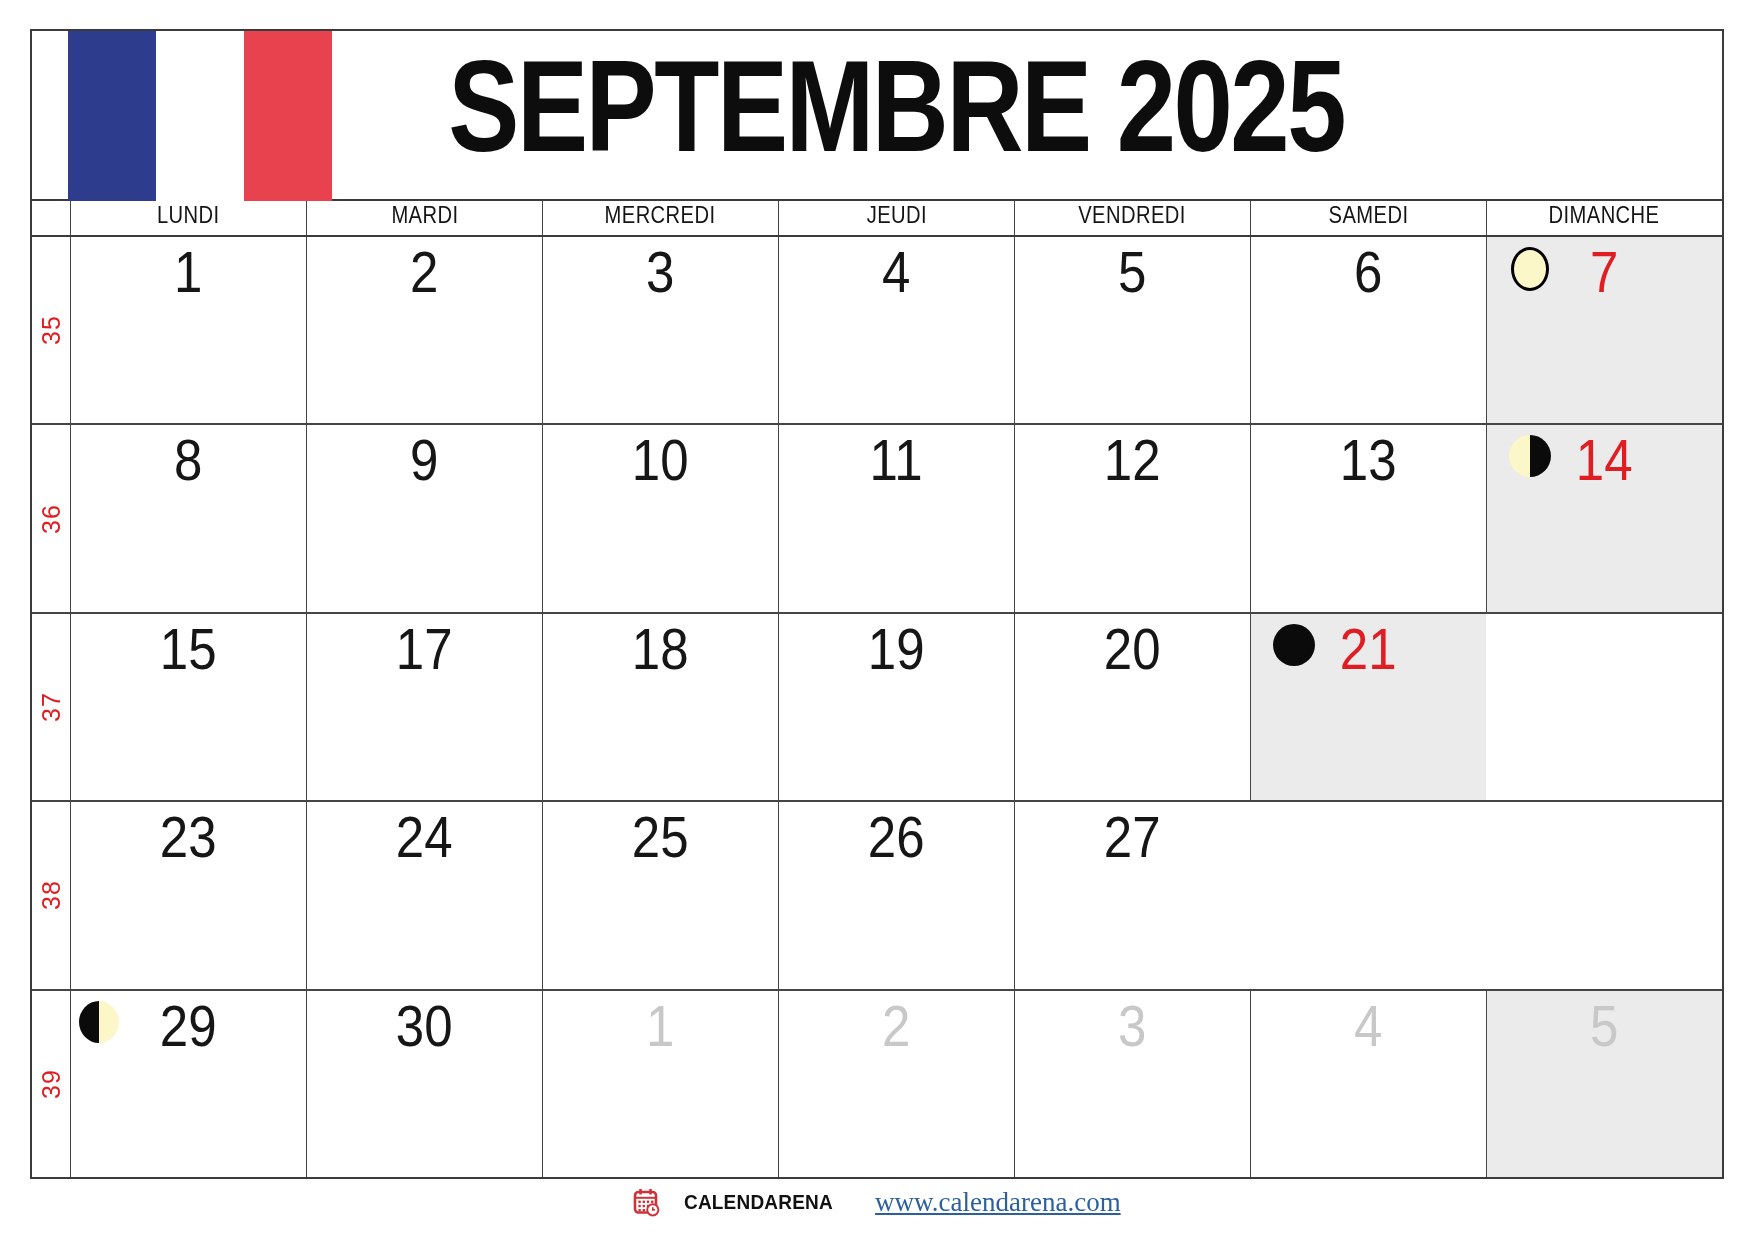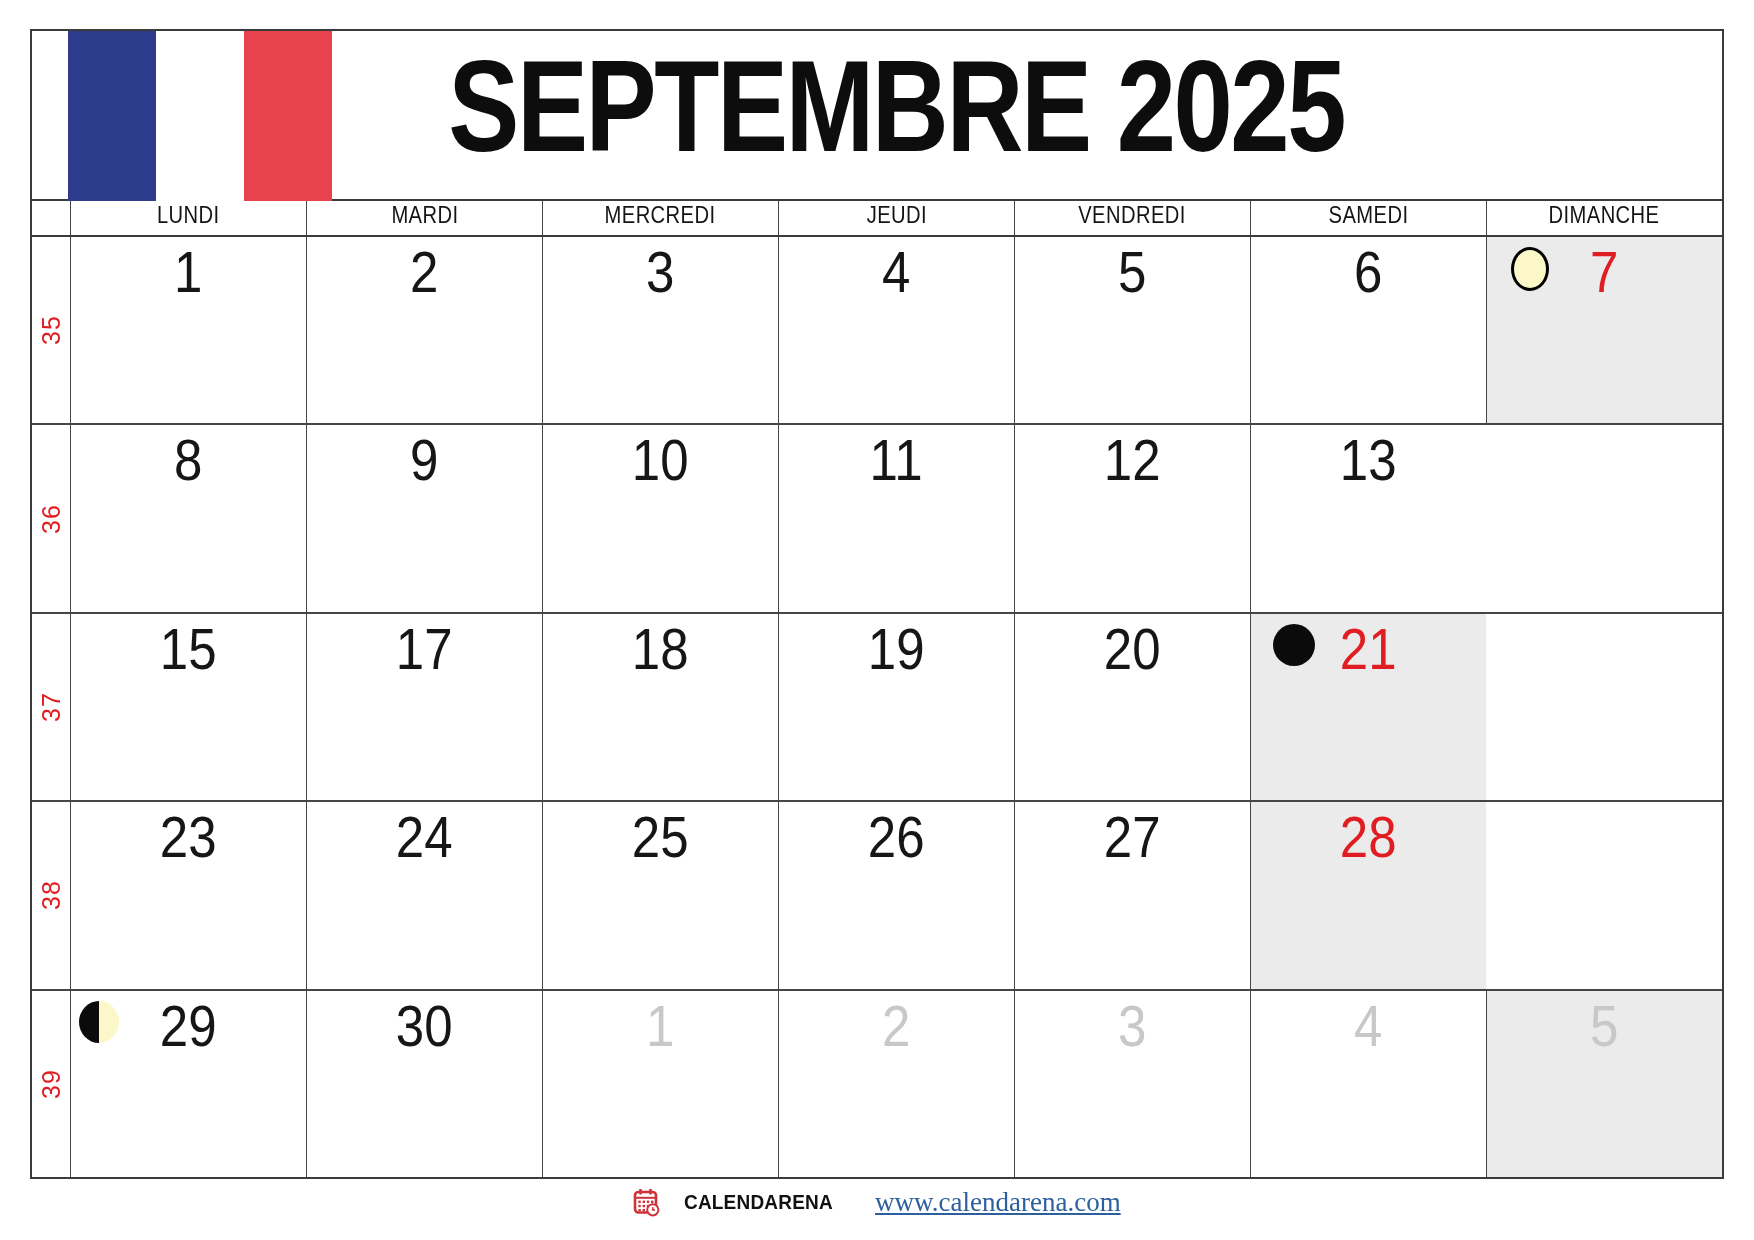--- a/index.html
+++ b/index.html
@@ -199,20 +199,23 @@
   </div>
 
   <div class="day-cell">
     <span class="num">12</span>
   </div>
 
   <div class="day-cell">
     <span class="num">13</span>
   </div>
 
+  <div class="day-cell sunday">
+    <span class="num">14</span>
+  <span class="moon last-quarter" title="dernier quartier"></span></div>
 </div>
 
   <div class="week-row">
     <div class="week-cell">
       <span class="week-label">37</span>
     </div>
 
   <div class="day-cell">
     <span class="num">15</span>
   </div>
@@ -258,23 +261,20 @@
   </div>
 
   <div class="day-cell">
     <span class="num">26</span>
   </div>
 
   <div class="day-cell">
     <span class="num">27</span>
   </div>
 
-  <div class="day-cell sunday">
-    <span class="num">28</span>
-  </div>
 </div>
 
   <div class="week-row">
     <div class="week-cell">
       <span class="week-label">39</span>
     </div>
 
   <div class="day-cell">
     <span class="num">29</span>
   <span class="moon first-quarter" title="premier quartier"></span></div>

